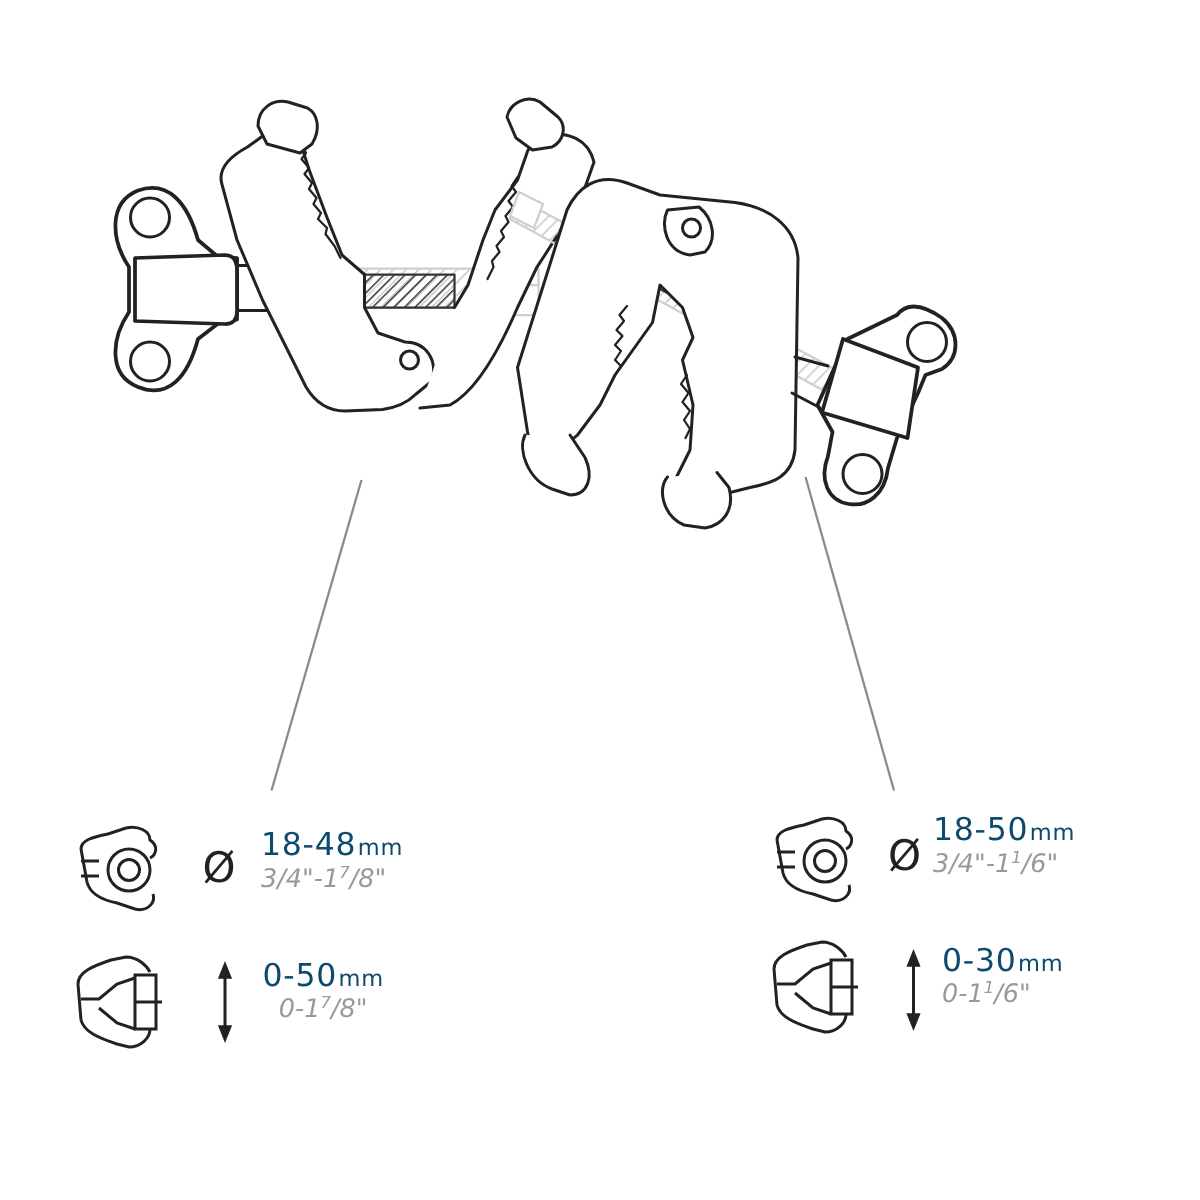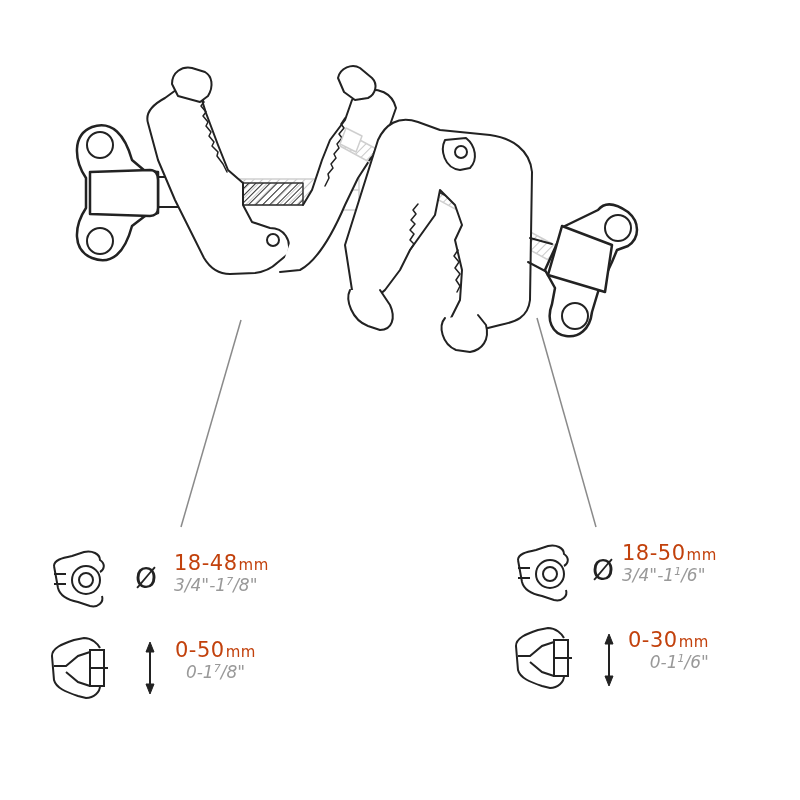--- a/index.html
+++ b/index.html
@@ -1,19 +1,19 @@
 <!DOCTYPE html>
 <html><head>
   <meta charset="utf-8">
   <style>
     html, body { margin: 0; padding: 0; background: #ffffff; }
     body { width: 800px; height: 800px; position: relative; overflow: hidden; font-family: "Liberation Sans", sans-serif; }
     #diagram { position: absolute; left: 0; top: 0; width: 800px; height: 800px; }
     .spec { position: absolute; line-height: 1; }
-    .metric { color: #c2410c; font-size: 21px; letter-spacing: 0.5px; font-family: "DejaVu Sans", sans-serif; font-weight: normal; white-space: nowrap; }
+    .metric { color: #0c4a6e; font-size: 21px; letter-spacing: 0.5px; font-family: "DejaVu Sans", sans-serif; font-weight: normal; white-space: nowrap; }
     .metric .unit { font-size: 15px; margin-left: 1px; }
     .imperial { color: #999999; font-size: 17px; font-style: italic; font-family: "DejaVu Sans", sans-serif; margin-top: 2px; white-space: nowrap; }
     .imperial sup { font-size: 11px; vertical-align: 6px; }
     .diam { position: absolute; font-size: 28px; color: #222; font-family: "DejaVu Sans", sans-serif; line-height: 1; }
   </style>
 </head>
 <body>
 
 <svg id="diagram" viewBox="0 0 800 800" xmlns="http://www.w3.org/2000/svg">
   <defs>
@@ -139,16 +139,16 @@
 <div class="spec" style="left:175px; top:640px;text-align:center;">
   <div class="metric"><span>0-50</span><span class="unit">mm</span></div>
   <div class="imperial"><span>0-1</span><sup>7</sup><span>/8"</span></div>
 </div>
 
 <span class="diam" style="left:592px; top:557px;">Ø</span>
 <div class="spec" style="left:622px; top:543px;">
   <div class="metric"><span>18-50</span><span class="unit">mm</span></div>
   <div class="imperial"><span>3/4"-1</span><sup>1</sup><span>/6"</span></div>
 </div>
-<div class="spec" style="left:628px; top:630px;text-align:right;">
+<div class="spec" style="left:628px; top:630px;">
   <div class="metric"><span>0-30</span><span class="unit">mm</span></div>
   <div class="imperial"><span>0-1</span><sup>1</sup><span>/6"</span></div>
 </div>
 
 </body></html>

